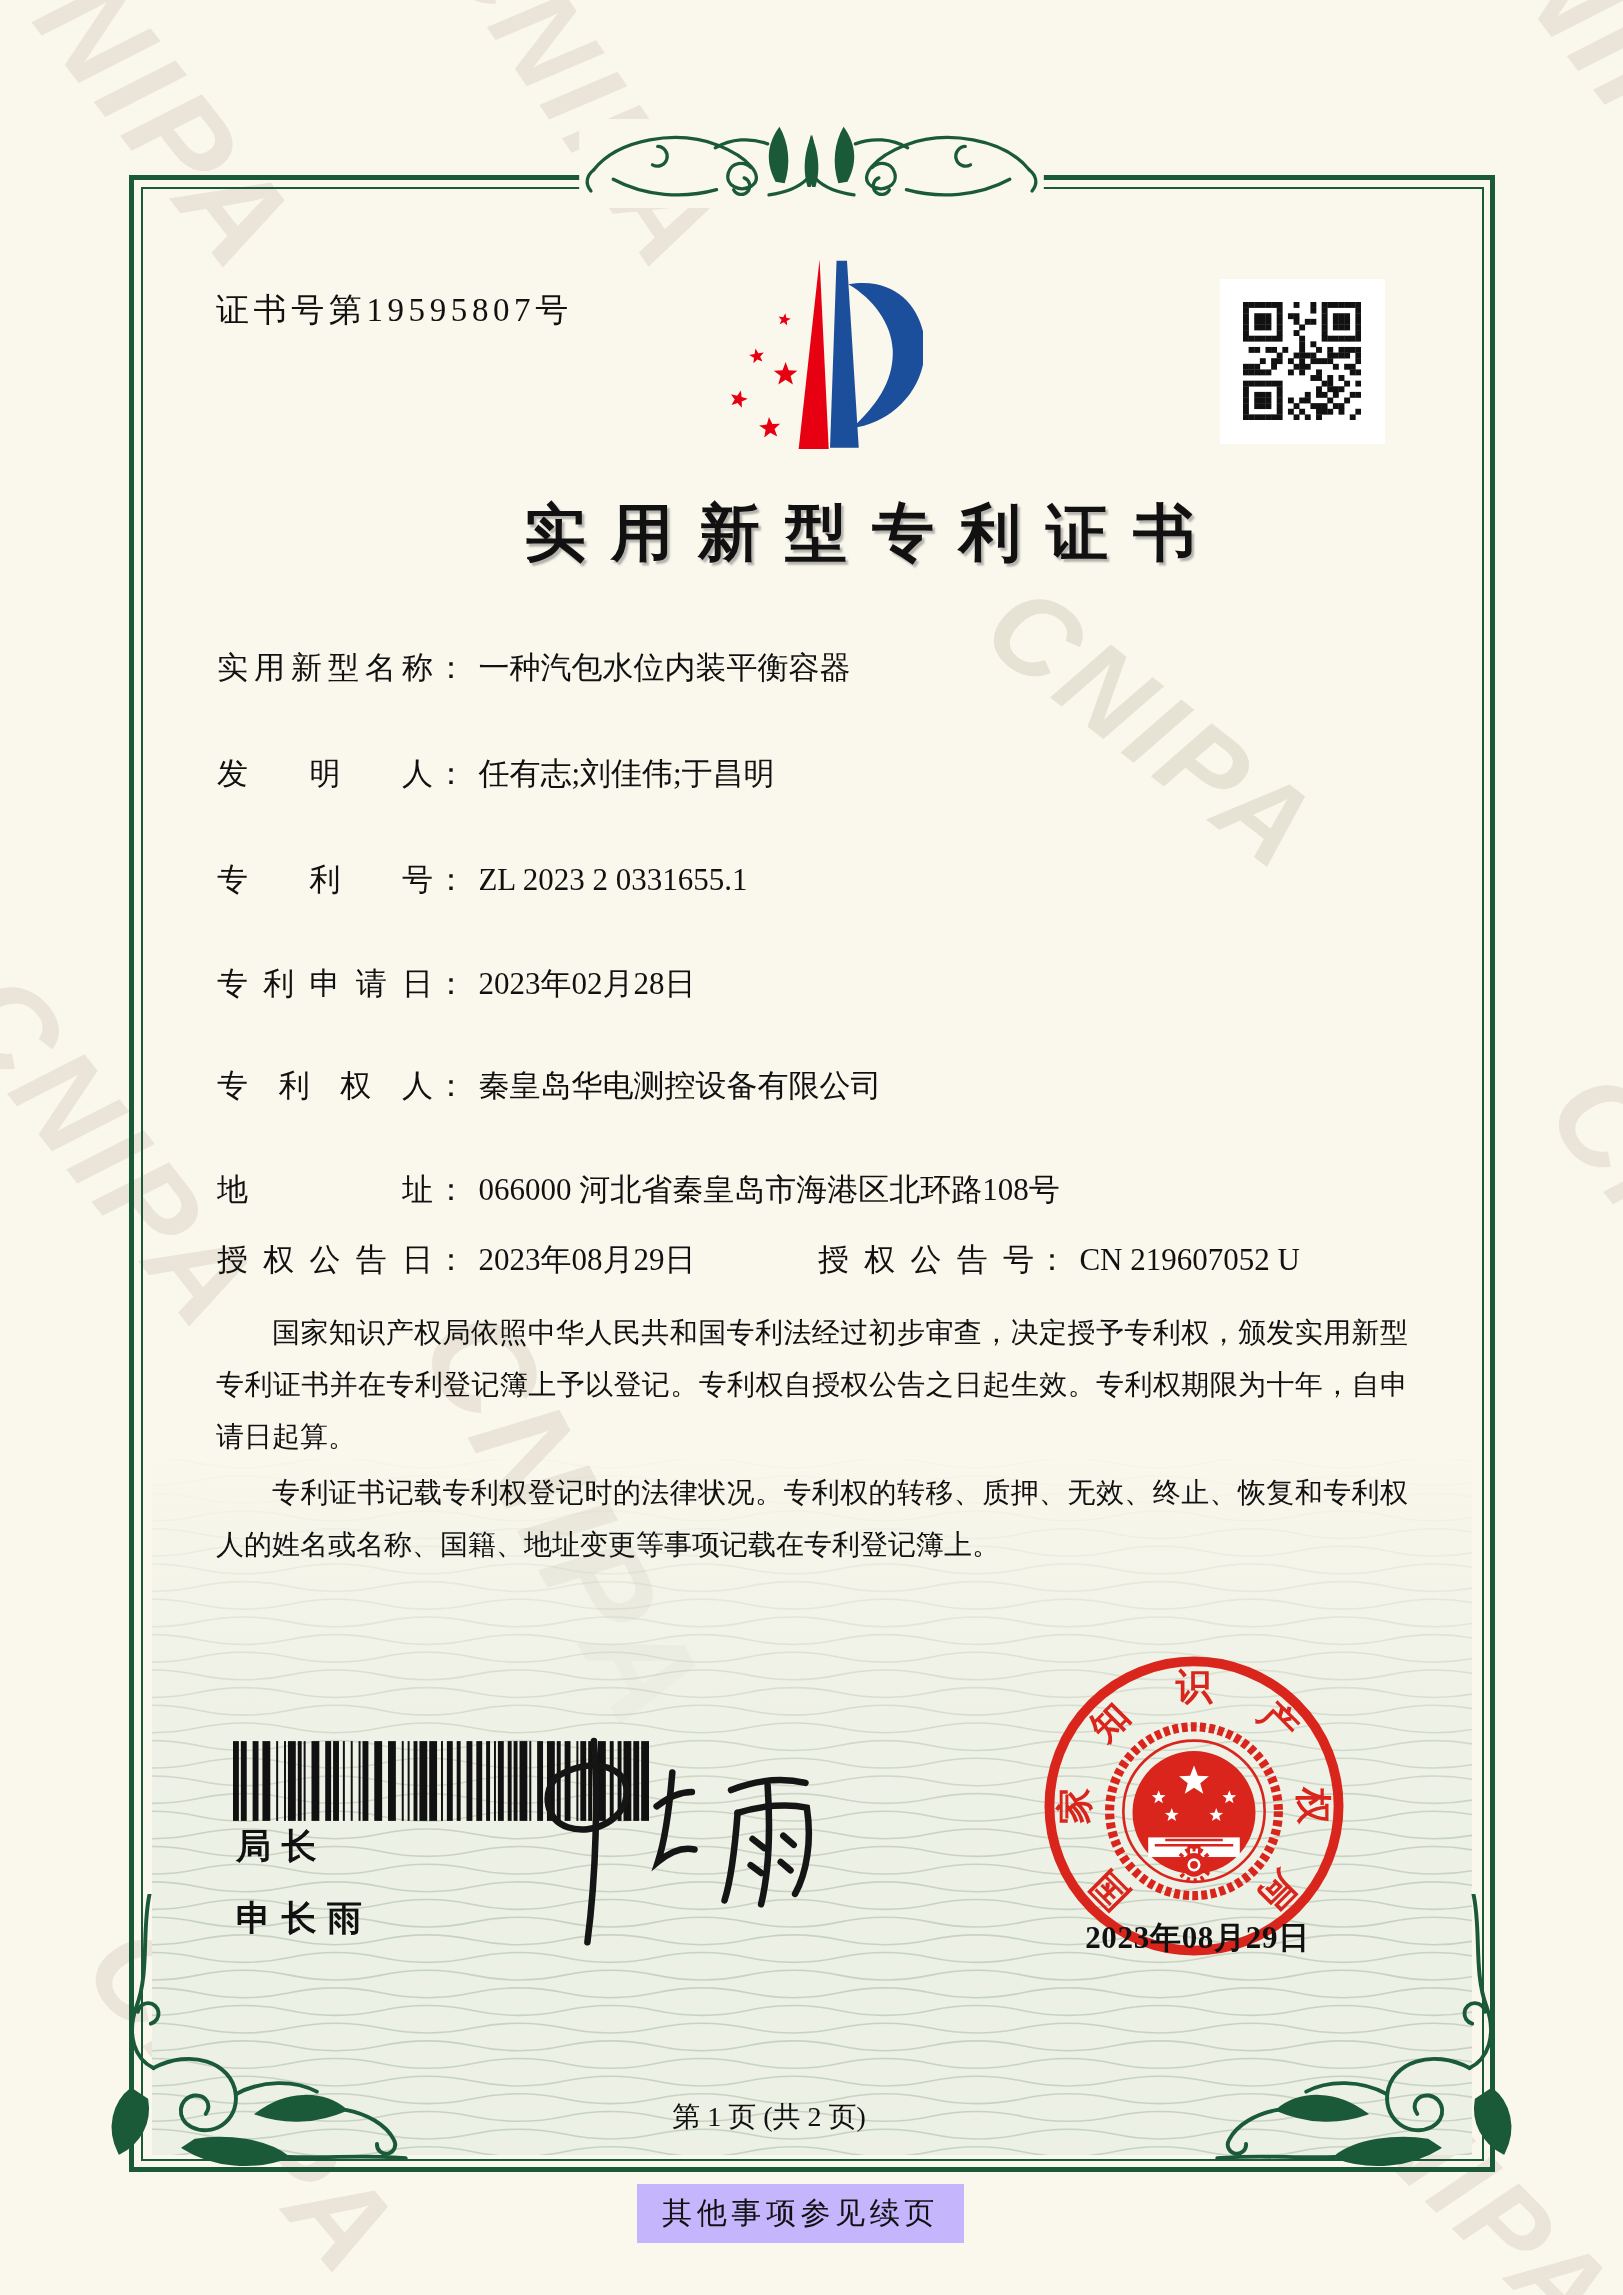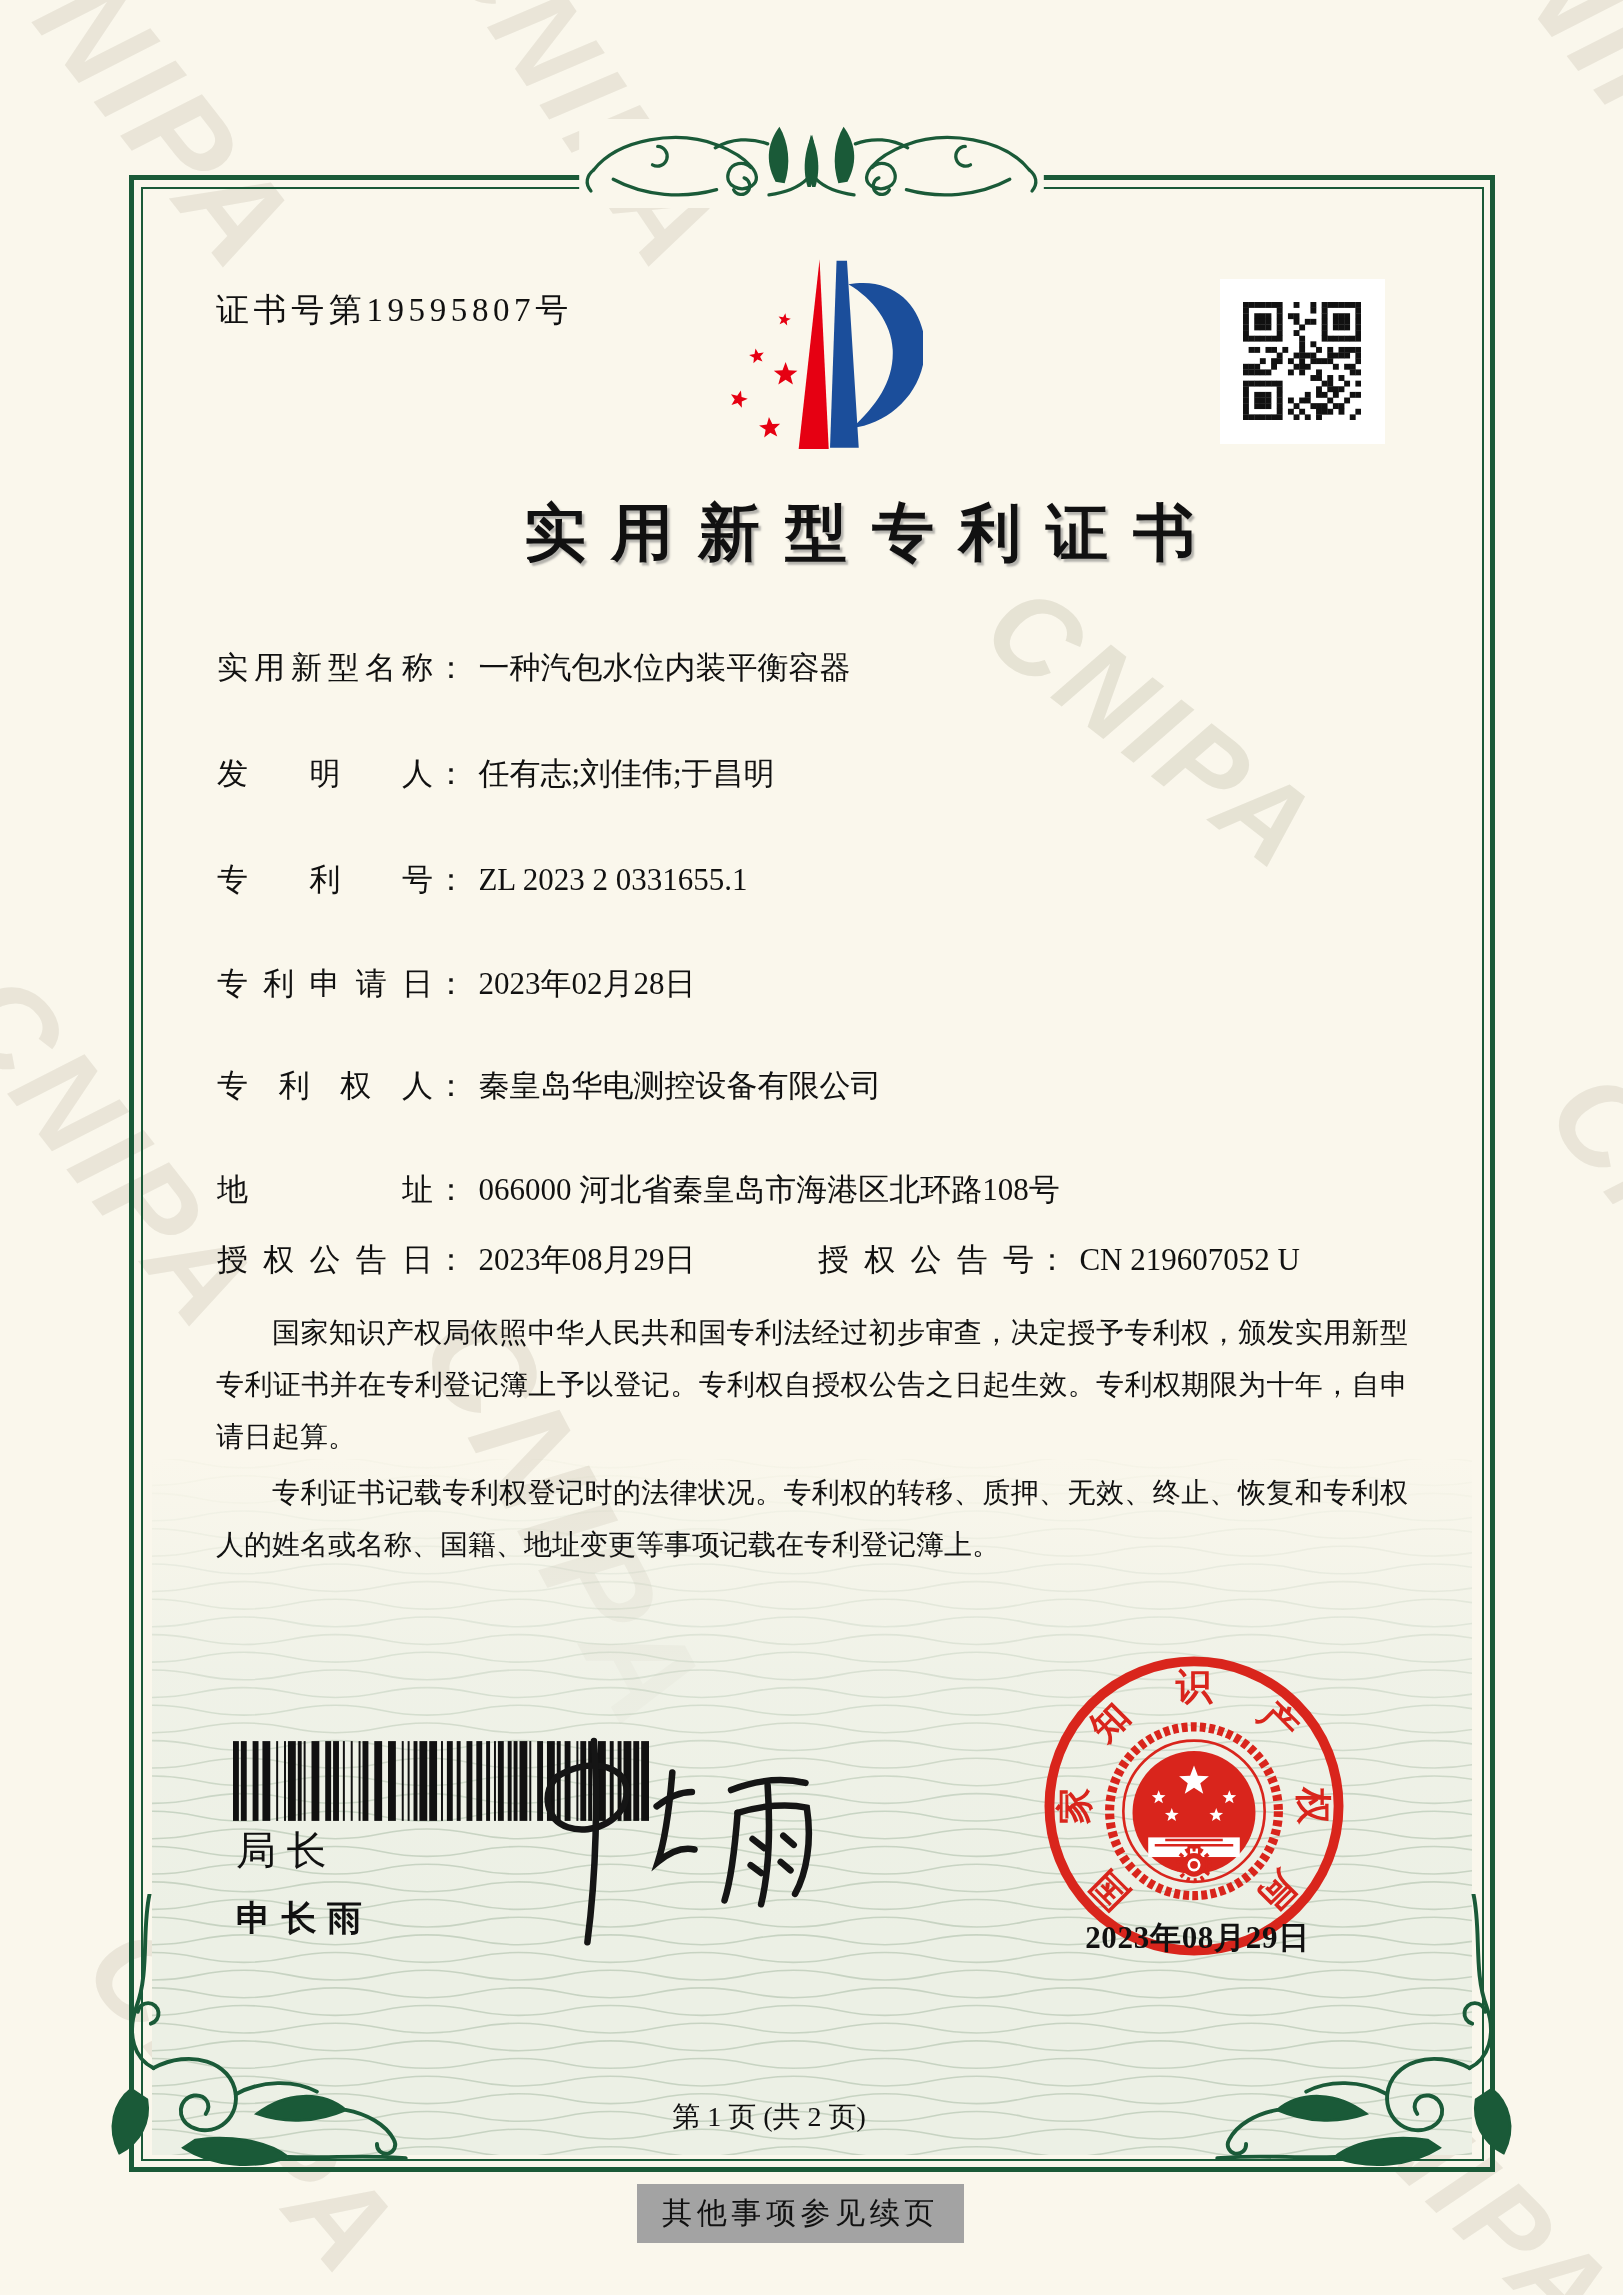--- a/index.html
+++ b/index.html
@@ -81,33 +81,33 @@
 
   #paragraphs{
     left:216px;top:1307px;width:1192px;font-size:28px;line-height:52px;
     text-align:justify;
   }
   #paragraphs p{margin:0;text-indent:56px;}
   #paragraphs p + p{margin-top:3.9px;}
 
   #barcode{left:233px;top:1741px;}
 
-  #signer-title{left:236px;top:1823px;font-size:40px;font-family:"Liberation Sans","DejaVu Sans",sans-serif;font-weight:normal;letter-spacing:10.5px;}
+  #signer-title{left:236px;top:1823px;font-size:35px;font-family:"Liberation Sans","DejaVu Sans",sans-serif;font-weight:bold;letter-spacing:10.5px;}
   #signer-name{left:236px;top:1895px;font-size:35px;font-family:Liberation Serif, serif;font-weight:bold;letter-spacing:10.5px;}
   #signature{left:501px;top:1728px;}
 
   #seal{left:1037px;top:1649px;}
   #seal-date{
     left:1083px;top:1917px;width:229px;text-align:center;
     font-size:31px;letter-spacing:0.7px;font-weight:bold;
   }
 
   #page-number{left:0;top:2098px;width:1538px;text-align:center;font-size:28px;}
   #continuation-note{
-    left:637px;top:2184px;width:327px;height:59px;background:#a3a3a3;
+    left:637px;top:2184px;width:327px;height:59px;background:#c4b5fd;
     display:flex;align-items:center;justify-content:center;
     font-size:30px;letter-spacing:4.6px;
   }
 </style>
 </head>
 <body>
 
 <div id="page">
 
   <div class="wm w1">CNIPA</div>

